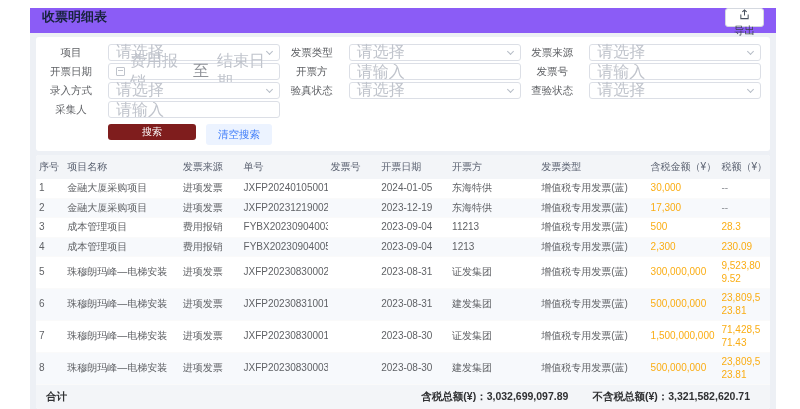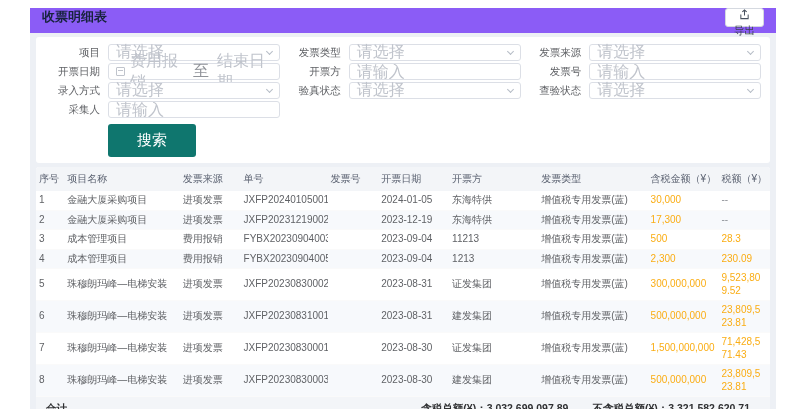--- a/index.html
+++ b/index.html
@@ -9,30 +9,30 @@
 
   
   .topbar { height:25px; background:#8b5cf6; display:flex; justify-content:space-between; padding:0 12px; }
   .page-title { font-size:13px; font-weight:bold; color:#17233d; }
   .export-btn { display:flex; align-items:center; gap:4px; height:19px; padding:0 8px; background:#fff; border:1px solid #d5d9e0; border-radius:3px; font-size:10.5px; color:#3c4350; cursor:pointer;flex-direction:column; }
 
   
   .filter-card { margin:4px 6px 0; background:#fff; border-radius:3px; padding:6px 6px; }
   .f-grid { display:grid; grid-template-columns:1fr 1fr 1fr; }
   .f-field { display:flex; align-items:center; height:19px; }
-  .f-label { width:58px; flex:none; text-align:right; font-size:10.5px; color:#606266; margin-right:8px; }
+  .f-label { width:58px; flex:none; text-align:center; font-size:10.5px; color:#606266; margin-right:8px; }
   .control { width:172px; height:17px; border:1px solid #dcdfe6; border-radius:3px; background:#fff; display:flex; align-items:center; padding:0 7px; font-size:16px; color:#c0c4cc; }
   input.control::placeholder { color:#c0c4cc; }
   input.control { color:#606266; outline:none; }
   .caret { width:5px; height:5px; border-right:1px solid #b6bcc6; border-bottom:1px solid #b6bcc6; transform:rotate(45deg); margin-left:auto; margin-top:-3px; }
   .daterange .sep { color:#909399; margin:0 8px; }
   .cal-icon { width:9px; height:9px; border:1px solid #c0c4cc; border-radius:1px; position:relative; margin-right:5px; flex:none; }
   .cal-icon::before { content:""; position:absolute; left:1px; right:1px; top:2px; border-top:1px solid #c0c4cc; }
   .f-actions { margin-top:5px; padding-left:66px; display:flex; gap:10px; }
-  .btn-primary { width:88px; height:33px; background:#0f766e; border:none; border-radius:3px; color:#fff; font-size:15px; cursor:pointer; }
+  .btn-primary { width:88px; height:16px; background:#7f1d1d; border:none; border-radius:3px; color:#fff; font-size:10px; cursor:pointer; }
   .btn-plain { height:21px; padding:0 12px; background:#ecf3ff; border:none; border-radius:3px; color:#3f7dfa; font-size:10.5px; cursor:pointer; }
 
   
   .table-card { margin:4px 6px 0; background:#fff; border-radius:3px; overflow:hidden; }
   .table-clip { overflow:hidden; width:100%; }
   table { border-collapse:collapse; table-layout:fixed; width:802px; }
   th { background:#f3f5f8; font-size:10px; color:#5a6170; font-weight:normal; text-align:left; padding:5px 3px; white-space:nowrap; overflow:hidden; }
   td { font-size:10px; color:#606266; padding:3px 3px; vertical-align:middle; line-height:1.25; word-break:break-all; border-bottom:1px solid #fafafa; }
   td.nowrap { white-space:nowrap; overflow:hidden; }
   tbody tr:nth-child(even) td { background:#f7f9fc; }
@@ -126,20 +126,21 @@
       </div>
 
       <div class="f-field">
         <span class="f-label">采集人</span>
         <input class="control" placeholder="请输入" style="">
       </div>
     </div>
 
     <div class="f-actions">
       <button class="btn-primary">搜索</button>
+      <button class="btn-plain">清空搜索</button>
     </div>
   </div>
 
   <div class="table-card">
     <div class="table-clip">
       <table>
         <colgroup>
             <col style="width: 28px;">
             <col style="width: 114px;">
             <col style="width: 60px;">

